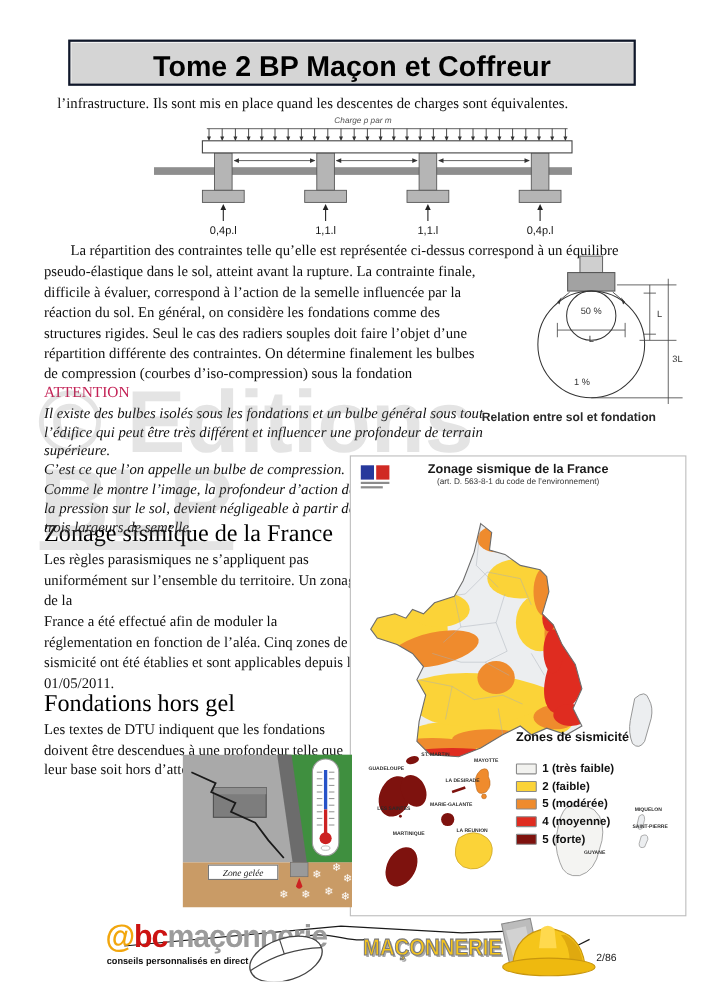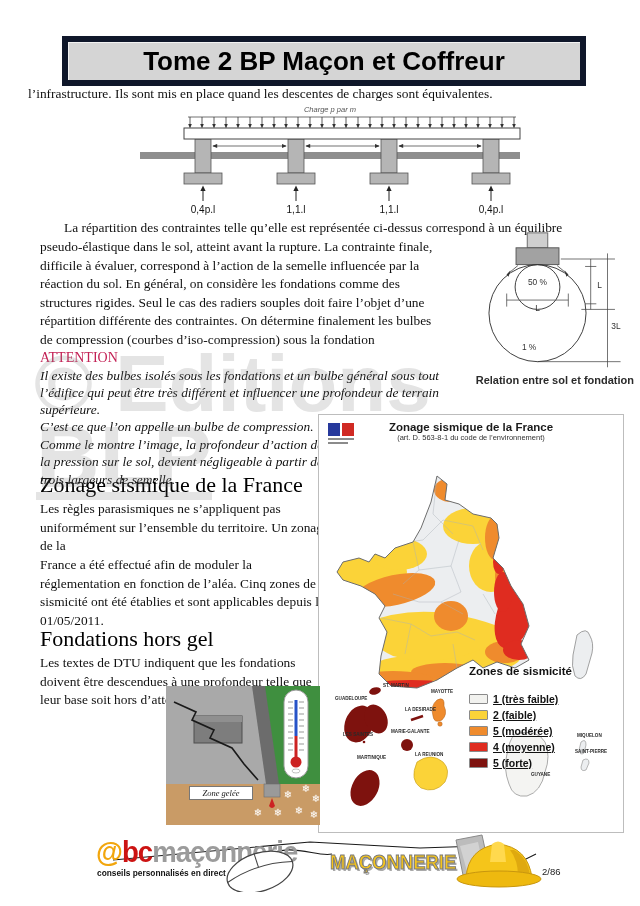--- a/index.html
+++ b/index.html
@@ -2,59 +2,59 @@
 <html><head>
 <meta charset="utf-8">
 <style>
   html,body{margin:0;padding:0;background:#ffffff;}
   .page{position:relative;width:640px;height:906px;background:#fff;overflow:hidden;
         font-family:"Liberation Serif",serif;color:#111;}
   .abs{position:absolute;}
 
   
   .title-box{left:62px;top:36px;width:512px;height:38px;background:#d5d5d5;
-    border:6px solid #0f172a;box-shadow:inset 1px 1px 0 #f2f2f2;
-    display:flex;align-items:center;justify-content:center;}
+    border:2px solid #0f172a;box-shadow:inset 1px 1px 0 #f2f2f2;
+    display:flex;align-items:flex-end;justify-content:center;}
   .title-box span{font-family:"Liberation Sans",sans-serif;font-weight:bold;font-size:26px;color:#000;}
 
   .body-text{font-size:13.4px;line-height:18.6px;color:#101010;}
-  .intro{left:28px;top:85px;width:575px;}
+  .intro{left:52px;top:85px;width:575px;}
   .p1-wide{left:40px;top:219px;width:578px;margin-left:24px;}
   .p1-narrow{left:40px;top:238px;width:406px;}
   .attention{left:40px;top:350px;font-weight:normal;font-size:14px;color:#c32155;font-family:"Liberation Serif",serif;}
   .att-wide{left:40px;top:367px;width:412px;font-style:italic;line-height:17px;}
   .att-narrow{left:40px;top:418px;width:296px;font-style:italic;line-height:17.5px;}
   .h-serif{font-family:"Liberation Serif",serif;font-weight:400;font-size:22px;color:#000;}
   .head-seismic{left:40px;top:472px;}
   .seis-p1{left:40px;top:500px;width:292px;}
   .seis-p2{left:40px;top:556px;width:288px;}
   .head-frost{left:40px;top:626px;}
   .frost-p{left:40px;top:654px;width:286px;}
 
   
   .bulb{left:445px;top:231px;width:185px;height:140px;}
-  .bulb-caption{left:438px;top:374px;width:196px;text-align:right;
+  .bulb-caption{left:438px;top:374px;width:196px;text-align:left;
     font-family:"Liberation Sans",sans-serif;font-weight:bold;font-size:11px;color:#2b2b2b;}
 
   
   .map-box{left:318px;top:414px;width:304px;height:417px;background:#fff;border:1px solid #bdbdbd;}
   .map-head{position:absolute;left:0;top:6px;width:100%;text-align:center;font-family:"Liberation Sans",sans-serif;}
   .map-title{font-weight:bold;font-size:11.5px;color:#1a1a1a;}
   .map-sub{font-size:8px;color:#333;margin-top:1px;}
   .map-sub2{font-size:7.5px;color:#333;}
   .gov-logo{position:absolute;left:9px;top:8px;width:30px;}
   .gov-flag{display:flex;gap:2px;}
   .gov-flag i{display:block;width:12px;height:13px;}
   .gov-lines i{display:block;height:2px;background:#8b8b8b;margin-top:2px;width:26px;}
   .map-svg{position:absolute;left:0;top:57px;width:304px;height:358px;}
   .legend{position:absolute;left:150px;top:250px;width:152px;font-family:"Liberation Sans",sans-serif;}
   .legend-title{font-weight:bold;font-size:11.5px;color:#111;margin-bottom:16px;}
   .legend-item{display:flex;align-items:center;margin-bottom:4px;}
   .legend-item i{display:block;width:17px;height:8px;border:1px solid #8a8a8a;margin-right:5px;border-radius:1px;}
-  .legend-item span{font-weight:bold;font-size:10.5px;color:#111;text-decoration:underline;}
+  .legend-item span{font-weight:bold;font-size:10.5px;color:#111;}
 
   
   .frost{left:166px;top:686px;width:154px;height:139px;}
   .zone-label{left:189px;top:786px;width:62px;height:12px;background:#fff;border:1px solid #777;
     font-style:italic;font-size:8.5px;display:flex;align-items:center;justify-content:center;color:#222;}
 
   
   .logo-text{left:96px;top:836px;font-family:"Liberation Sans",sans-serif;font-weight:bold;
     font-size:29px;letter-spacing:-1px;white-space:nowrap;transform:scaleX(.95);transform-origin:left;}
   .logo-at{color:#f2a60d;}

